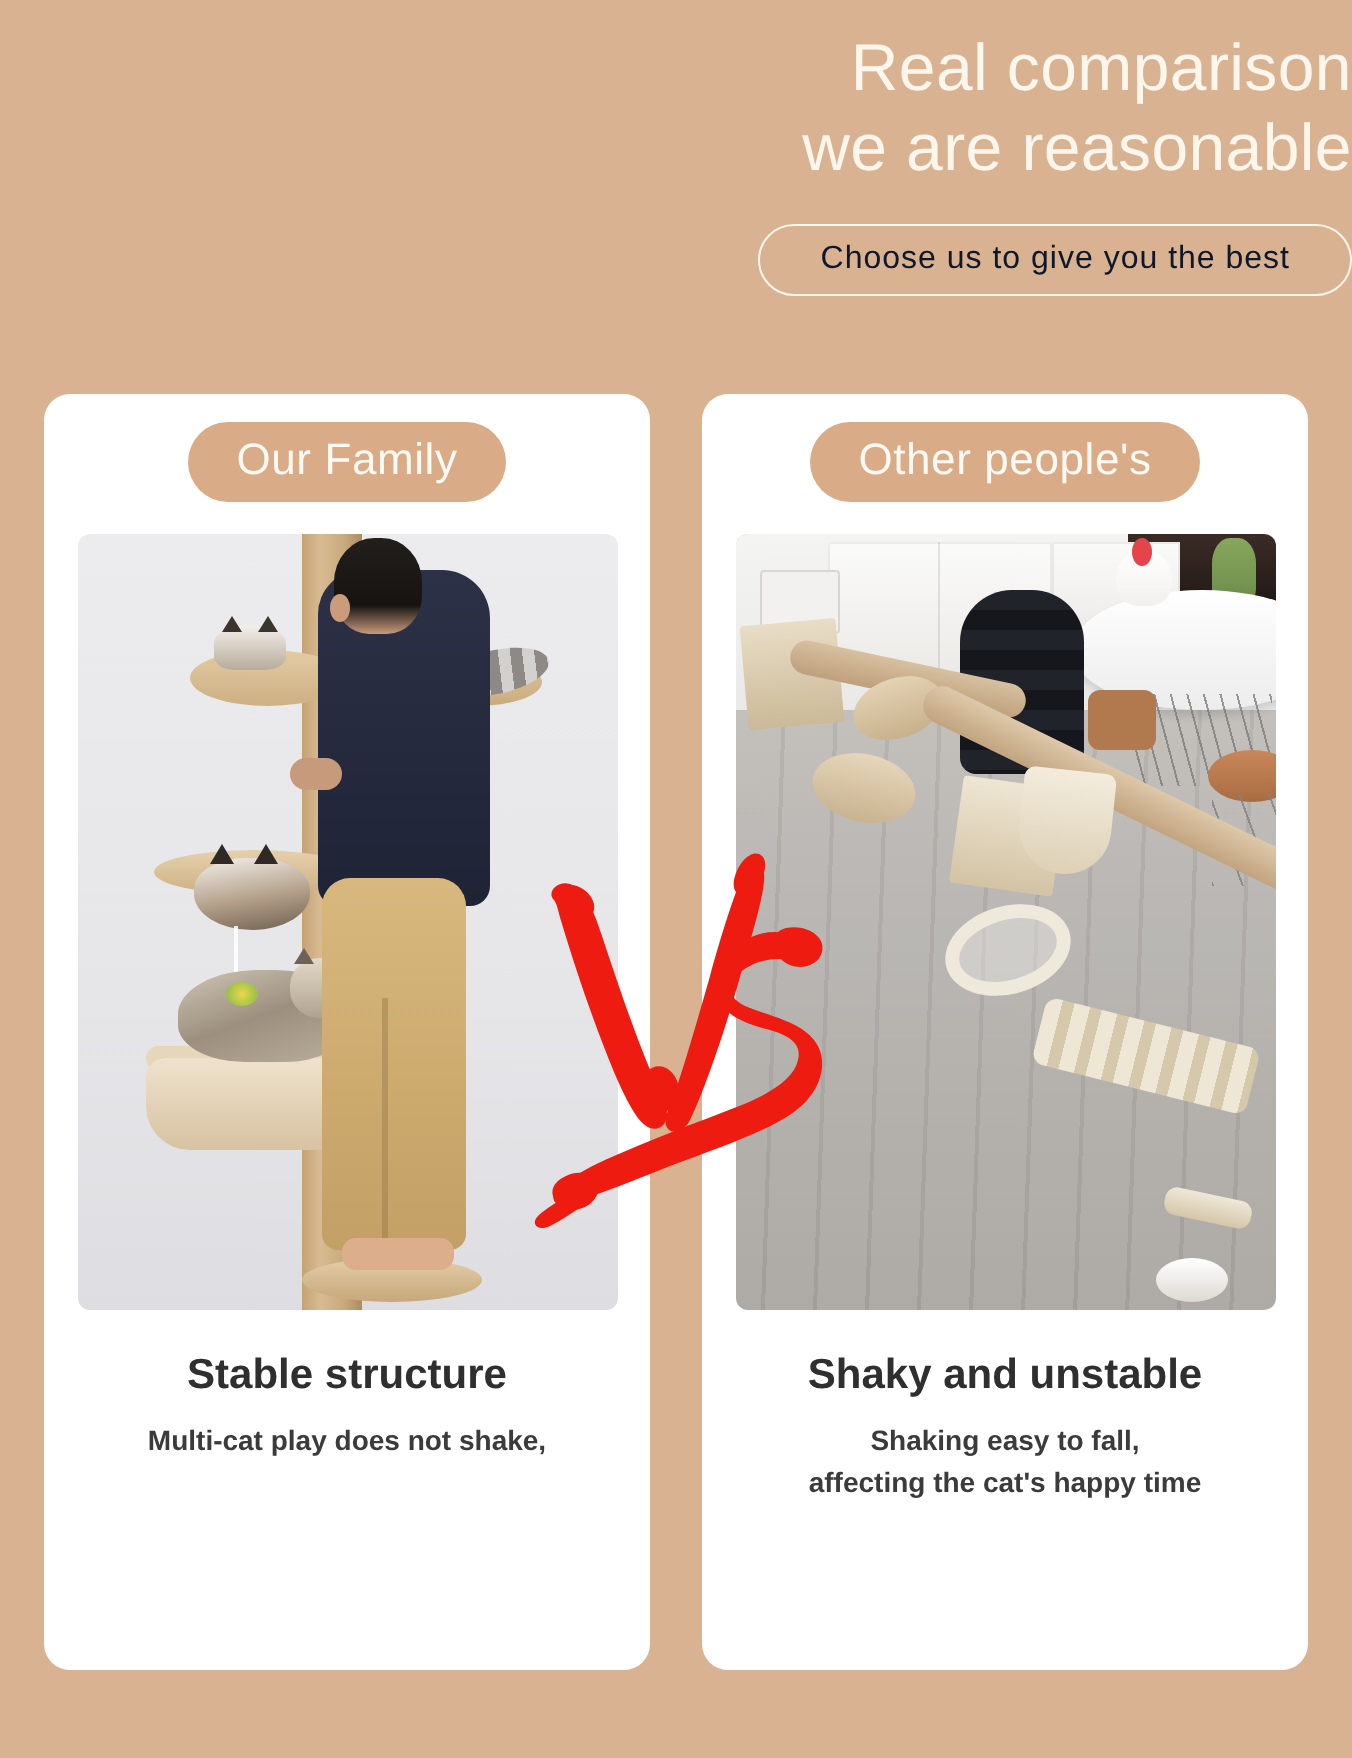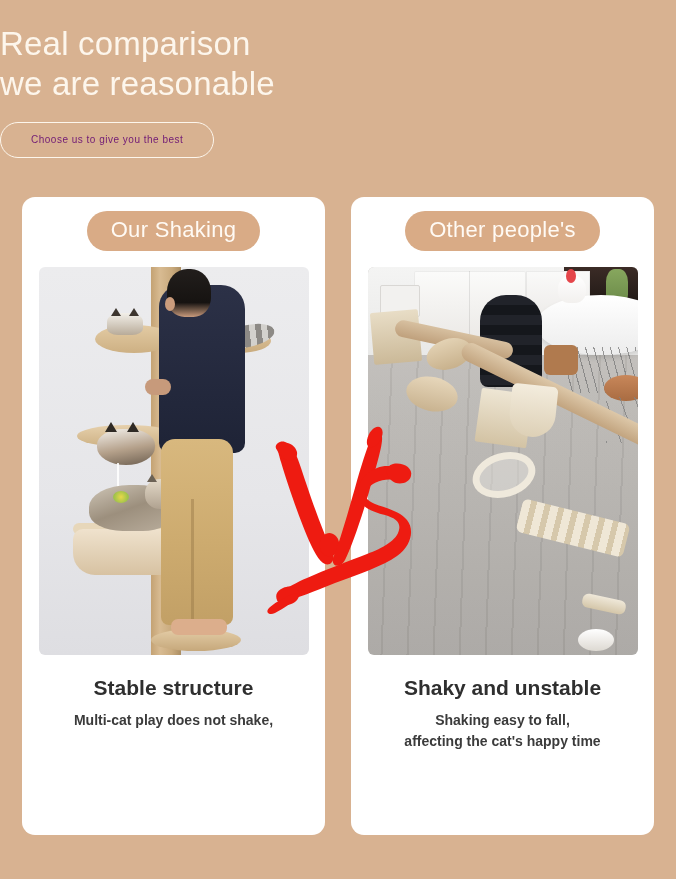--- a/index.html
+++ b/index.html
@@ -8,39 +8,39 @@
     width: 676px;
     height: 879px;
     background: #d8b291;
     font-family: "Liberation Sans", sans-serif;
     overflow: hidden;
     position: relative;
   }
 
   
   .header {
-    padding-top: 24px;
-    text-align: left;
+    padding-top: 14px;
+    text-align: right;
   }
   .title {
     color: #fdf6ec;
     font-size: 33px;
     line-height: 40px;
     font-weight: 400;
     letter-spacing: 0.2px;
   }
   .title-line { display: block; }
   .subtitle-pill {
     display: inline-block;
     margin-top: 18px;
     padding: 8px 30px 9px;
     border: 1.5px solid #fdf6ec;
     border-radius: 999px;
-    color: #701a75;
-    font-size: 10px;
+    color: #0f172a;
+    font-size: 16px;
     letter-spacing: 0.5px;
     line-height: 17px;
   }
 
   
   .compare {
     position: absolute;
     top: 197px;
     left: 22px;
     width: 632px;
@@ -381,21 +381,21 @@
   <h1 class="title">
     <span class="title-line">Real comparison</span>
     <span class="title-line">we are reasonable</span>
   </h1>
   <div class="subtitle-pill">Choose us to give you the best</div>
 </div>
 
 <div class="compare">
 
   <div class="card">
-    <div class="badge">Our Shaking</div>
+    <div class="badge">Our Family</div>
 
     <div class="photo photo-left">
       <div class="pl-pole"></div>
       <div class="pl-shelf-right"></div>
       <div class="pl-tail"></div>
       <div class="pl-shelf-top"></div>
       <div class="pl-cat-top"></div>
       <div class="pl-shelf-mid"></div>
       <div class="pl-cat-mid"></div>
       <div class="pl-bed-shelf"></div>

